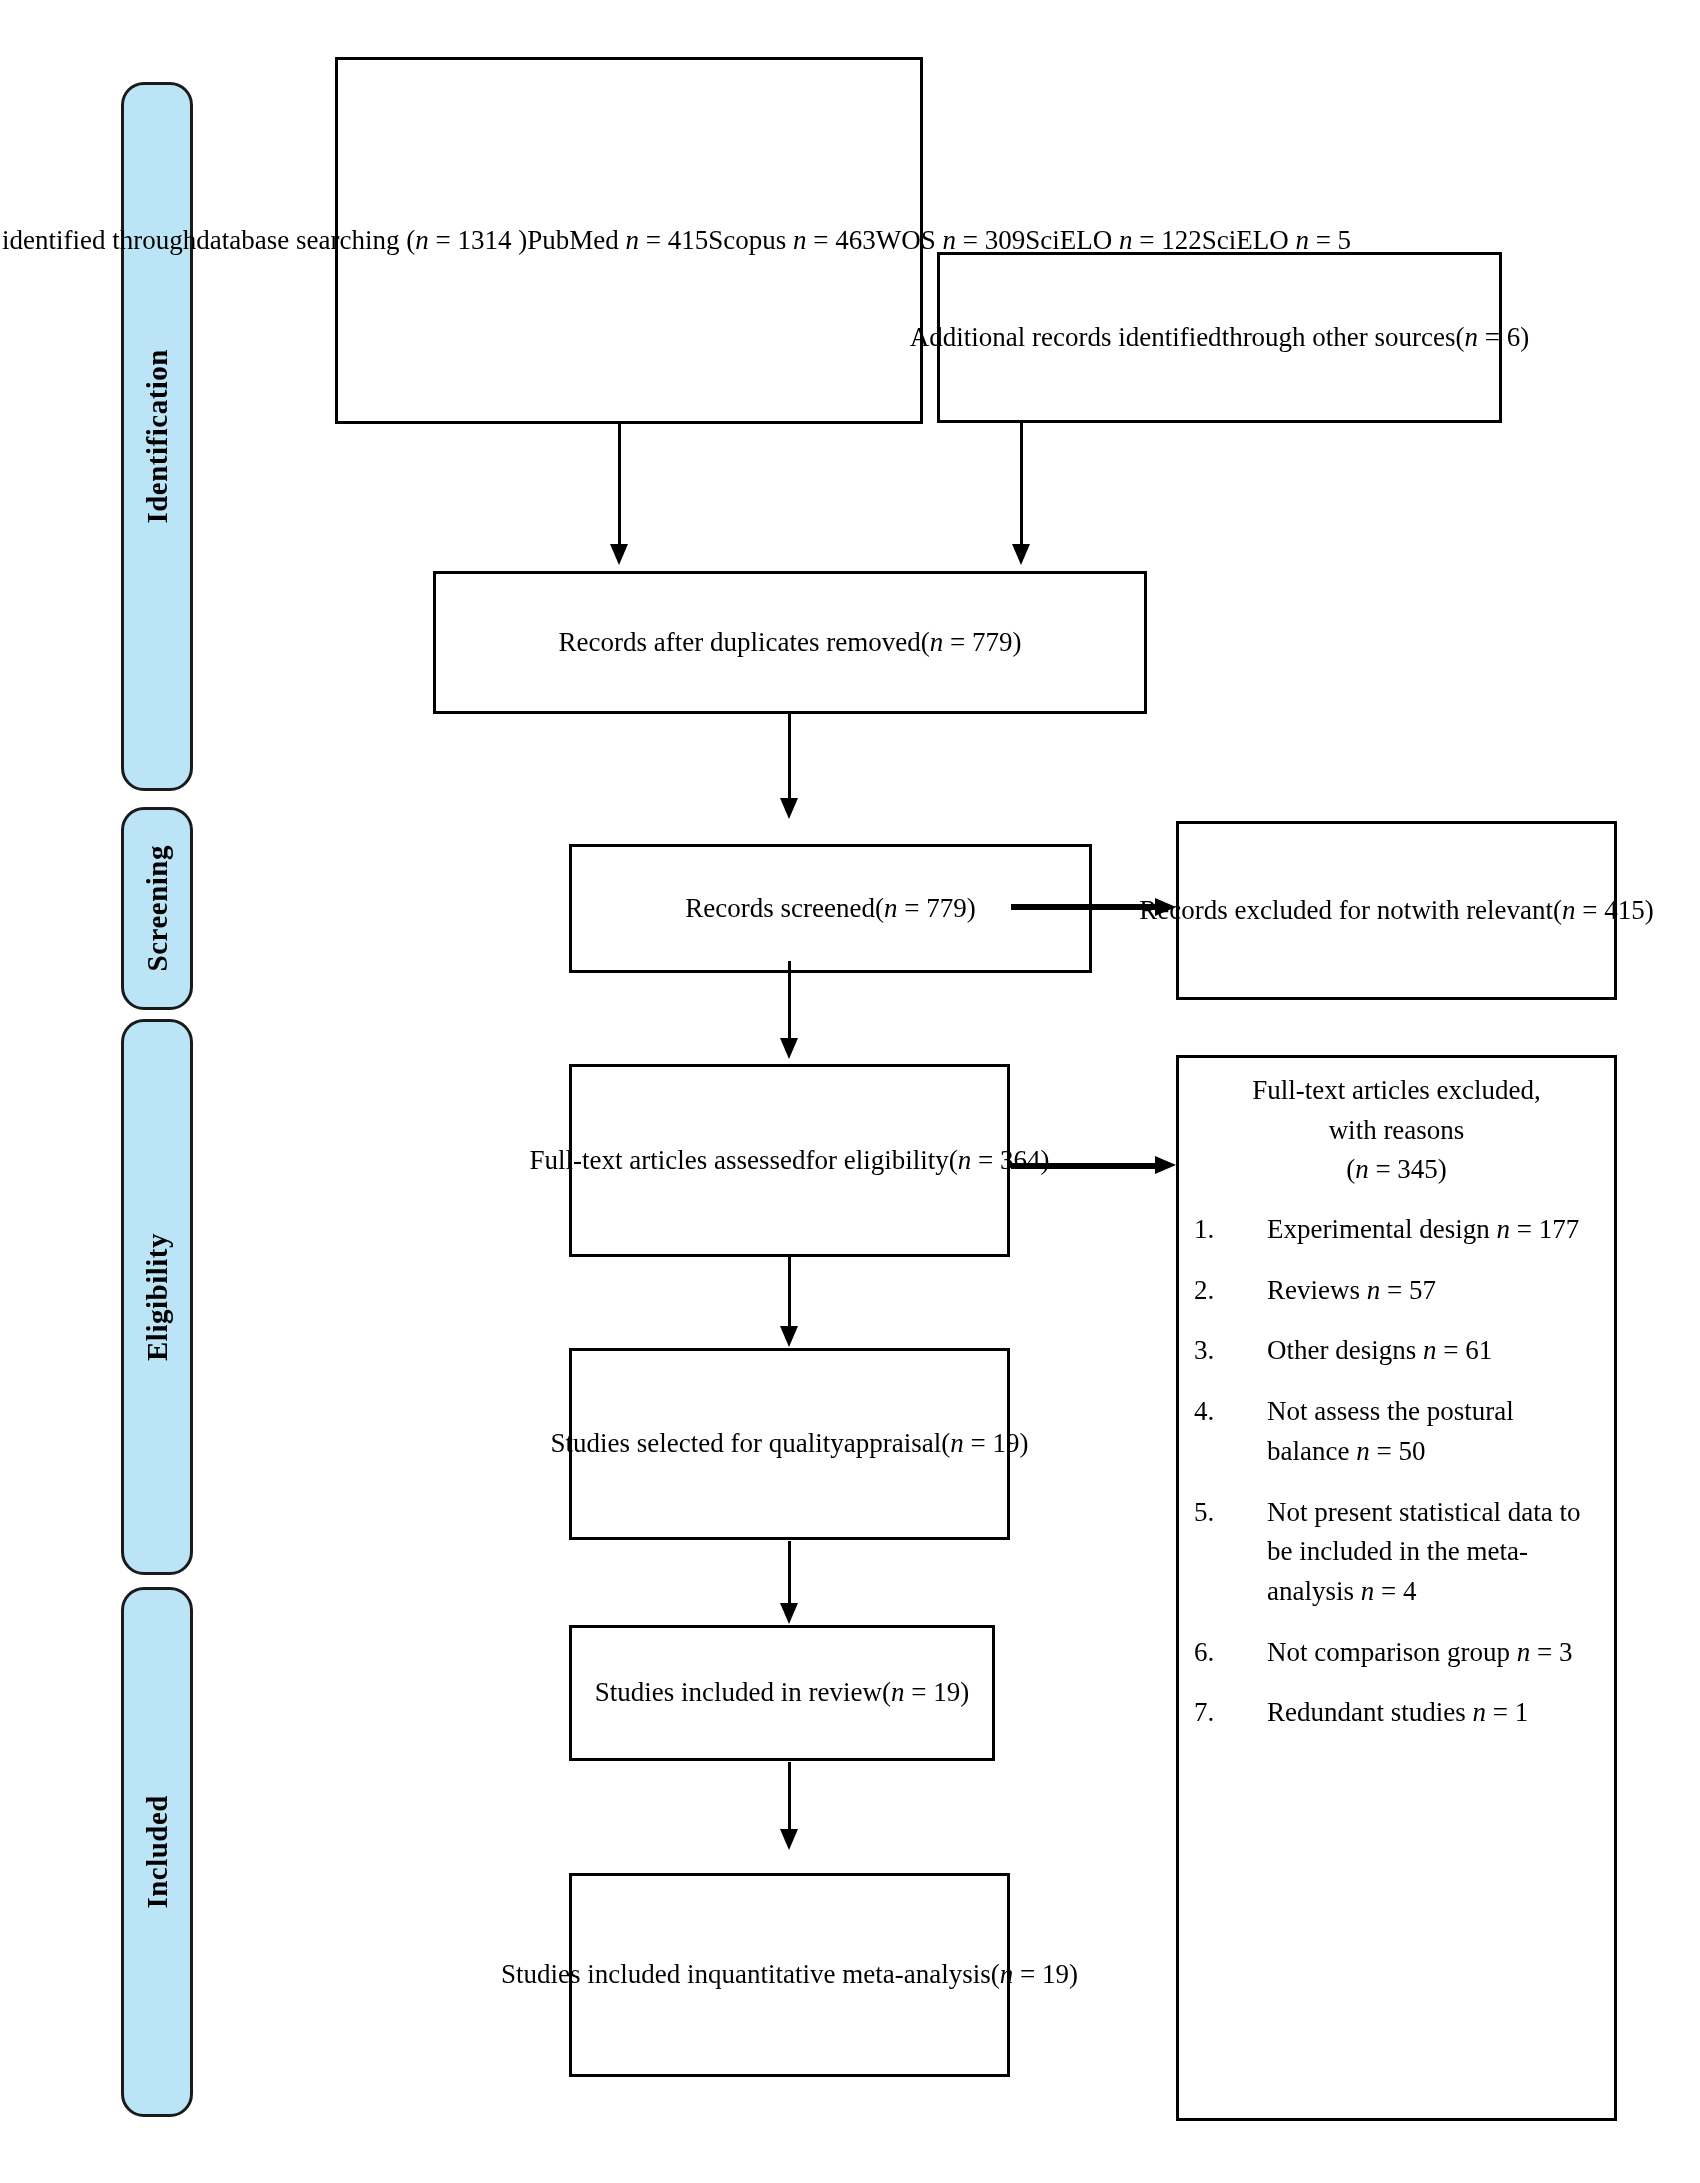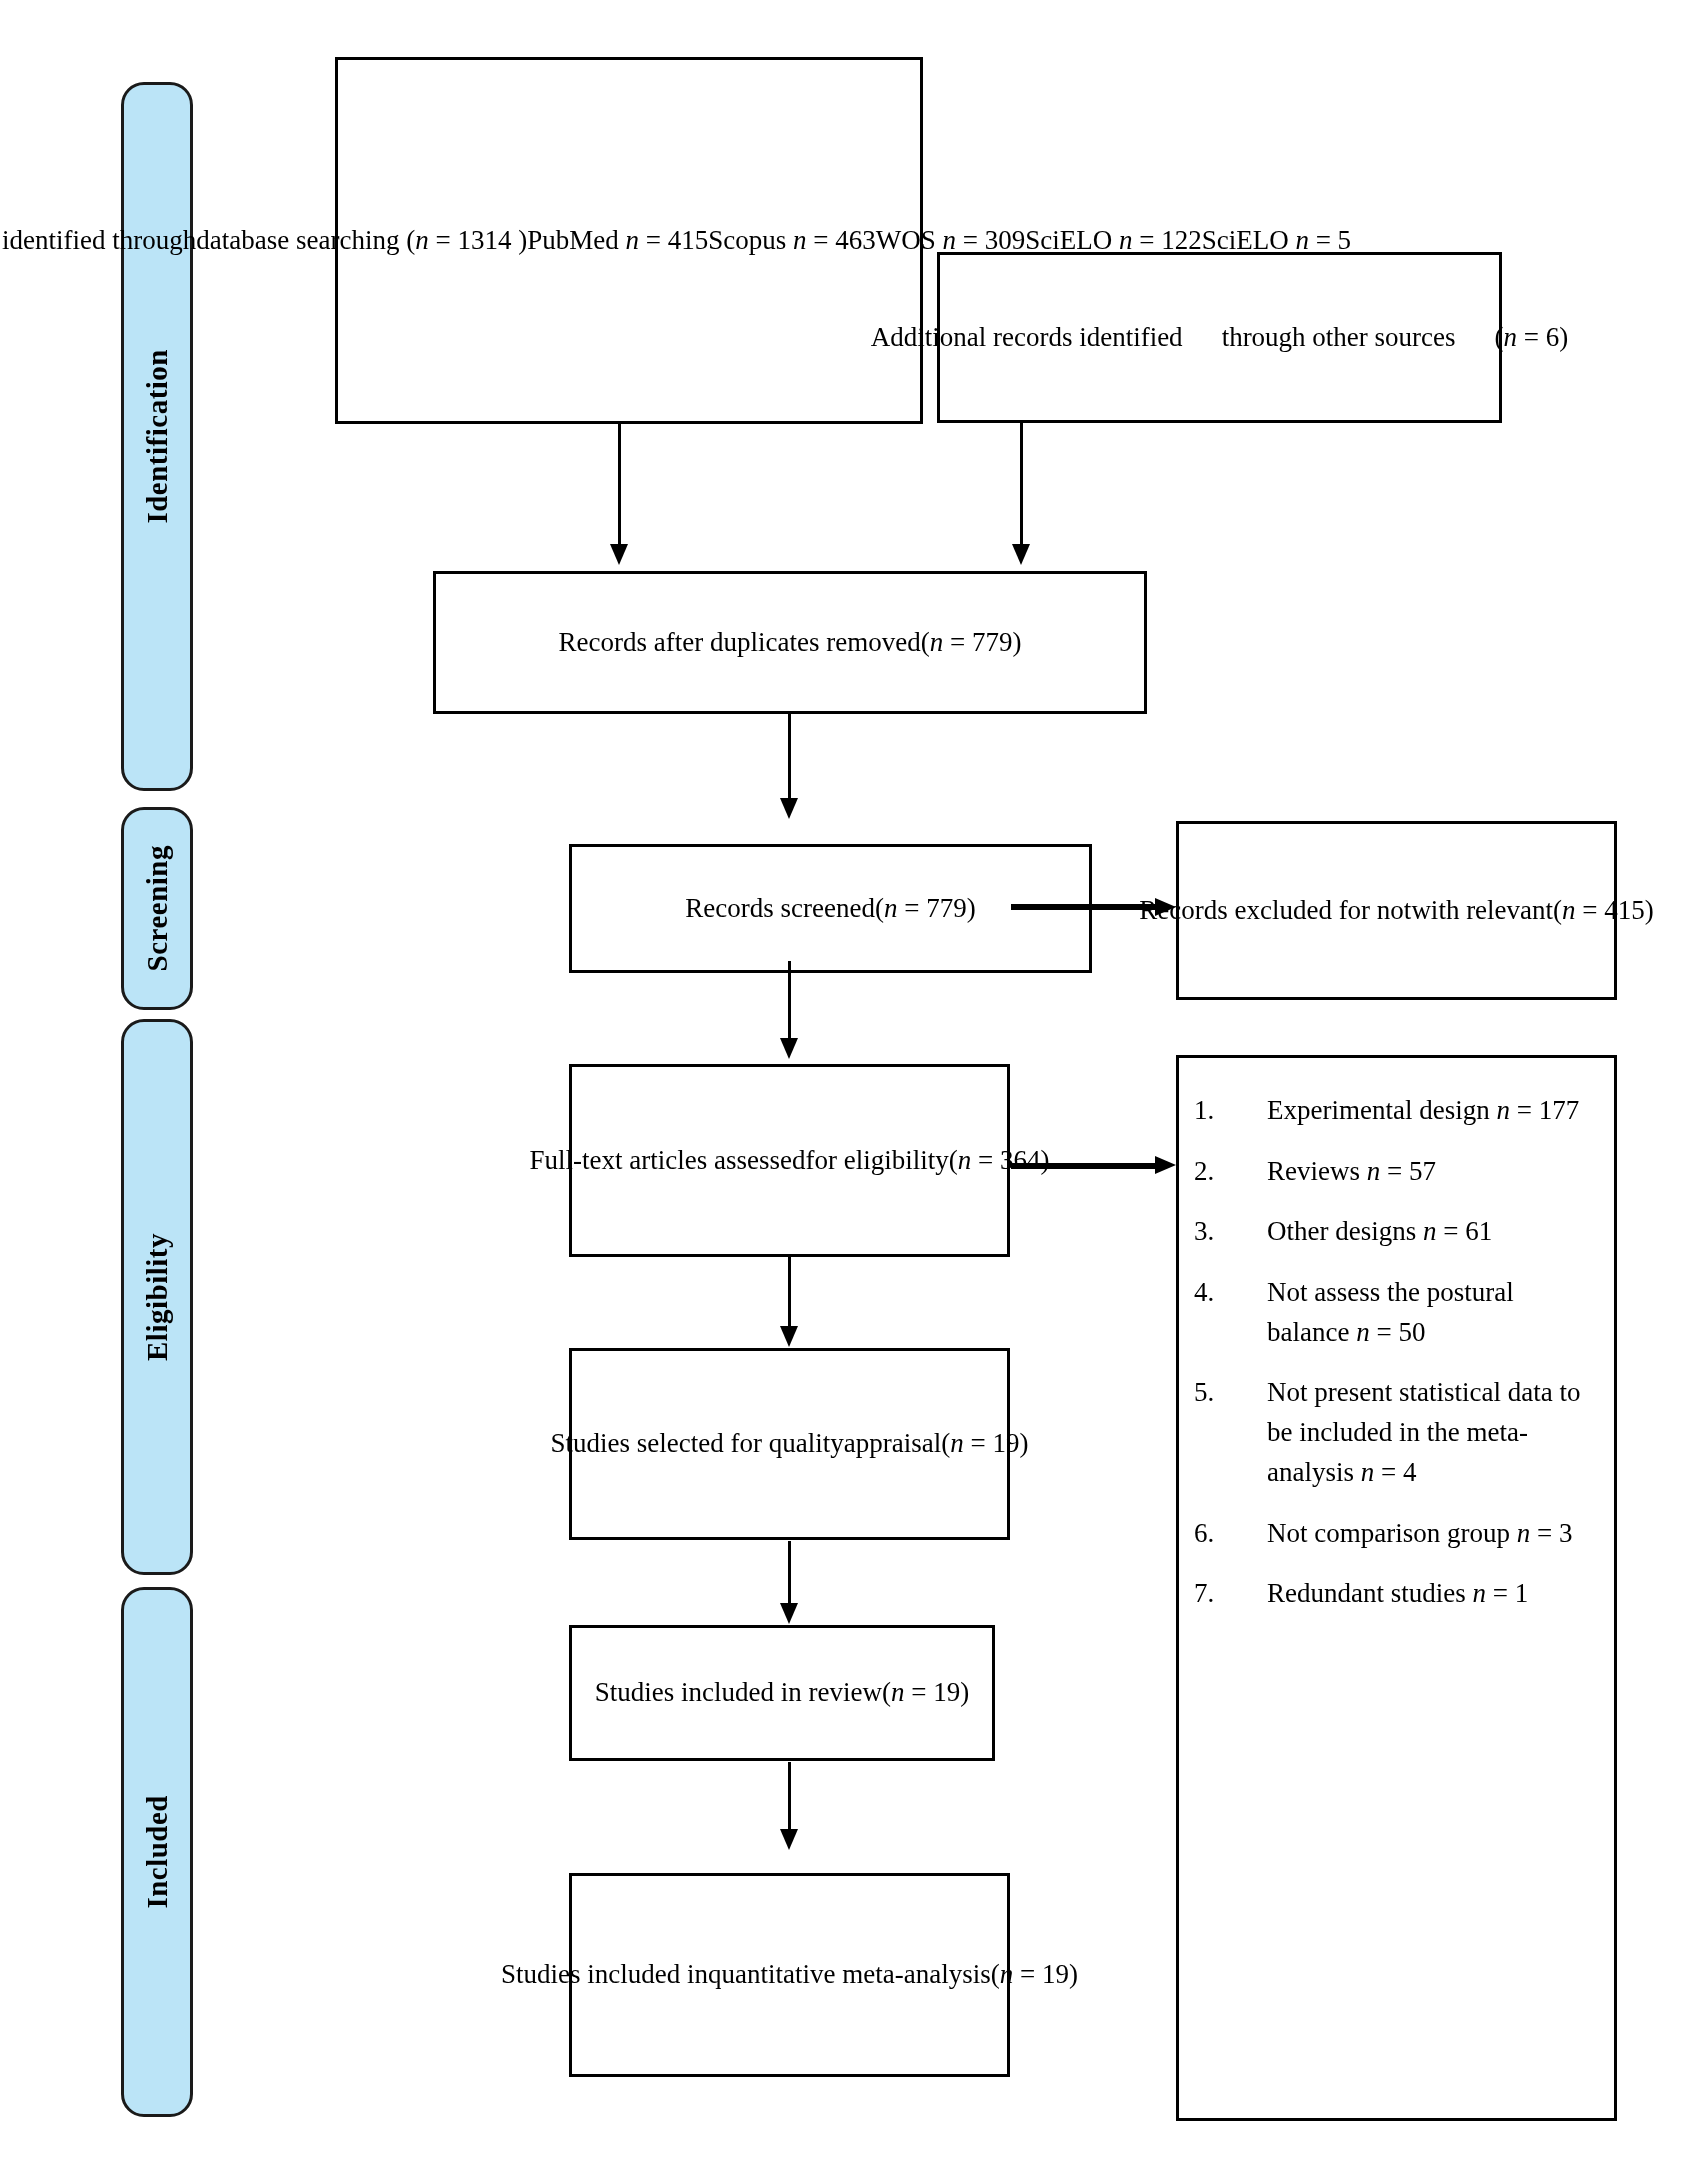--- a/index.html
+++ b/index.html
@@ -146,21 +146,21 @@
   <div class="box" style="left:335px; top:57px; width:588px; height:367px;">
     <div class="line">Records identified through</div>
     <div class="line">database searching (<i class="n">n</i> = 1314 )</div>
     <div class="line">PubMed <i class="n">n</i> = 415</div>
     <div class="line">Scopus <i class="n">n</i> = 463</div>
     <div class="line">WOS <i class="n">n</i> = 309</div>
     <div class="line">SciELO <i class="n">n</i> = 122</div>
     <div class="line">SciELO <i class="n">n</i> = 5</div>
   </div>
 
-  <div class="box" style="left:937px; top:252px; width:565px; height:171px;gap:39px;">
+  <div class="box" style="left:937px; top:252px; width:565px; height:171px;">
     <div class="line">Additional records identified</div>
     <div class="line">through other sources</div>
     <div class="line">(<i class="n">n</i> = 6)</div>
   </div>
 
   <div class="vline" style="left:618px; top:424px; height:126px;"></div>
   <div class="arrow-down" style="left:610px; top:544px;"></div>
 
   <div class="vline" style="left:1020px; top:423px; height:127px;"></div>
   <div class="arrow-down" style="left:1012px; top:544px;"></div>
@@ -190,20 +190,25 @@
   <div class="vline" style="left:788px; top:961px; height:82px;"></div>
   <div class="arrow-down" style="left:780px; top:1038px;"></div>
 
   <div class="box" style="left:569px; top:1064px; width:441px; height:193px;">
     <div class="line">Full-text articles assessed</div>
     <div class="line">for eligibility</div>
     <div class="line">(<i class="n">n</i> = 364)</div>
   </div>
 
   <div class="reasons-box" style="left:1176px; top:1055px; width:441px; height:1066px;">
+    <div class="reasons-head">
+      <div>Full-text articles excluded,</div>
+      <div>with reasons</div>
+      <div>(<i class="n">n</i> = 345)</div>
+    </div>
 
     <div class="reasons-list">
       <div class="reason-item">
         <span class="reason-num">1.</span>
         <span class="reason-text">Experimental design <i class="n">n</i> = 177</span>
       </div>
       <div class="reason-item">
         <span class="reason-num">2.</span>
         <span class="reason-text">Reviews <i class="n">n</i> = 57</span>
       </div>

